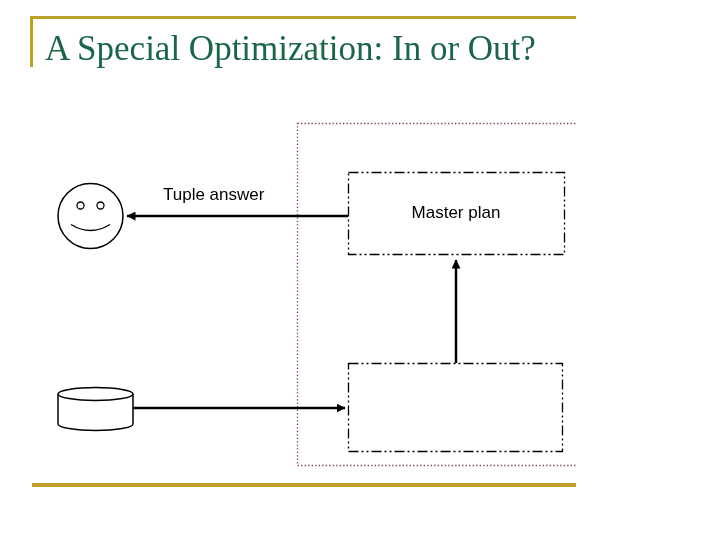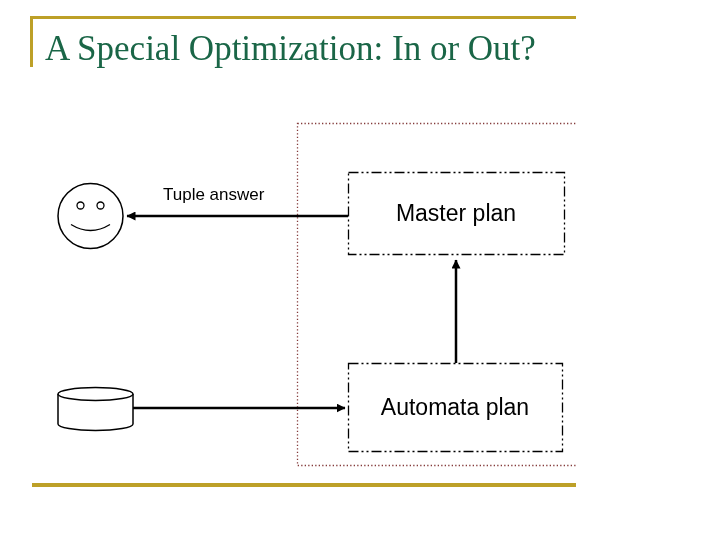--- a/index.html
+++ b/index.html
@@ -30,21 +30,21 @@
   .planBox  { fill: #ffffff; stroke: #000000; stroke-width: 1.3; stroke-dasharray: 10 3 2 3 2 3; }
   .flow { stroke: #000000; stroke-width: 2.5; }
   .shape { fill: #ffffff; stroke: #000000; stroke-width: 1.5; }
   .thin  { fill: none; stroke: #000000; stroke-width: 1.3; }
   .lbl {
     position: absolute; font-size: 17px; color: #000000;
     white-space: nowrap; line-height: 1.15;
   }
   .node-lbl {
     position: absolute; display: flex; align-items: center; justify-content: center;
-    font-size: 23px; color: #000000;
+    font-size: 17px; color: #000000;
   }
   .accent-bottom {
     position: absolute; left: 32px; top: 483px;
     width: 660px; height: 4px; background: #BDA028;
   }
   .page-number {
     position: absolute; left: 658px; top: 502px;
     font-family: "Liberation Serif", serif;
     font-size: 10px; color: #222222;
   }
@@ -84,18 +84,17 @@
 
     <g>
       <path class="shape" stroke-width="1.3" d="M58 394 L58 424 A 37.5 6.5 0 0 0 133 424 L133 394"></path>
       <ellipse class="shape" stroke-width="1.3" cx="95.5" cy="394" rx="37.5" ry="6.5"></ellipse>
     </g>
   </svg>
 
   <div class="lbl" style="left:163px; top:185px">Tuple answer</div>
 
   <div class="node-lbl" style="left:348px; top:172px; width:216px; height:82px">Master plan</div>
-  <div class="node-lbl" style="left:348px; top:363px; width:214px; height:88px">Automata plan</div>
 
   <div class="accent-bottom"></div>
   <div class="page-number">23</div>
 
 </div>
 
 </body></html>

